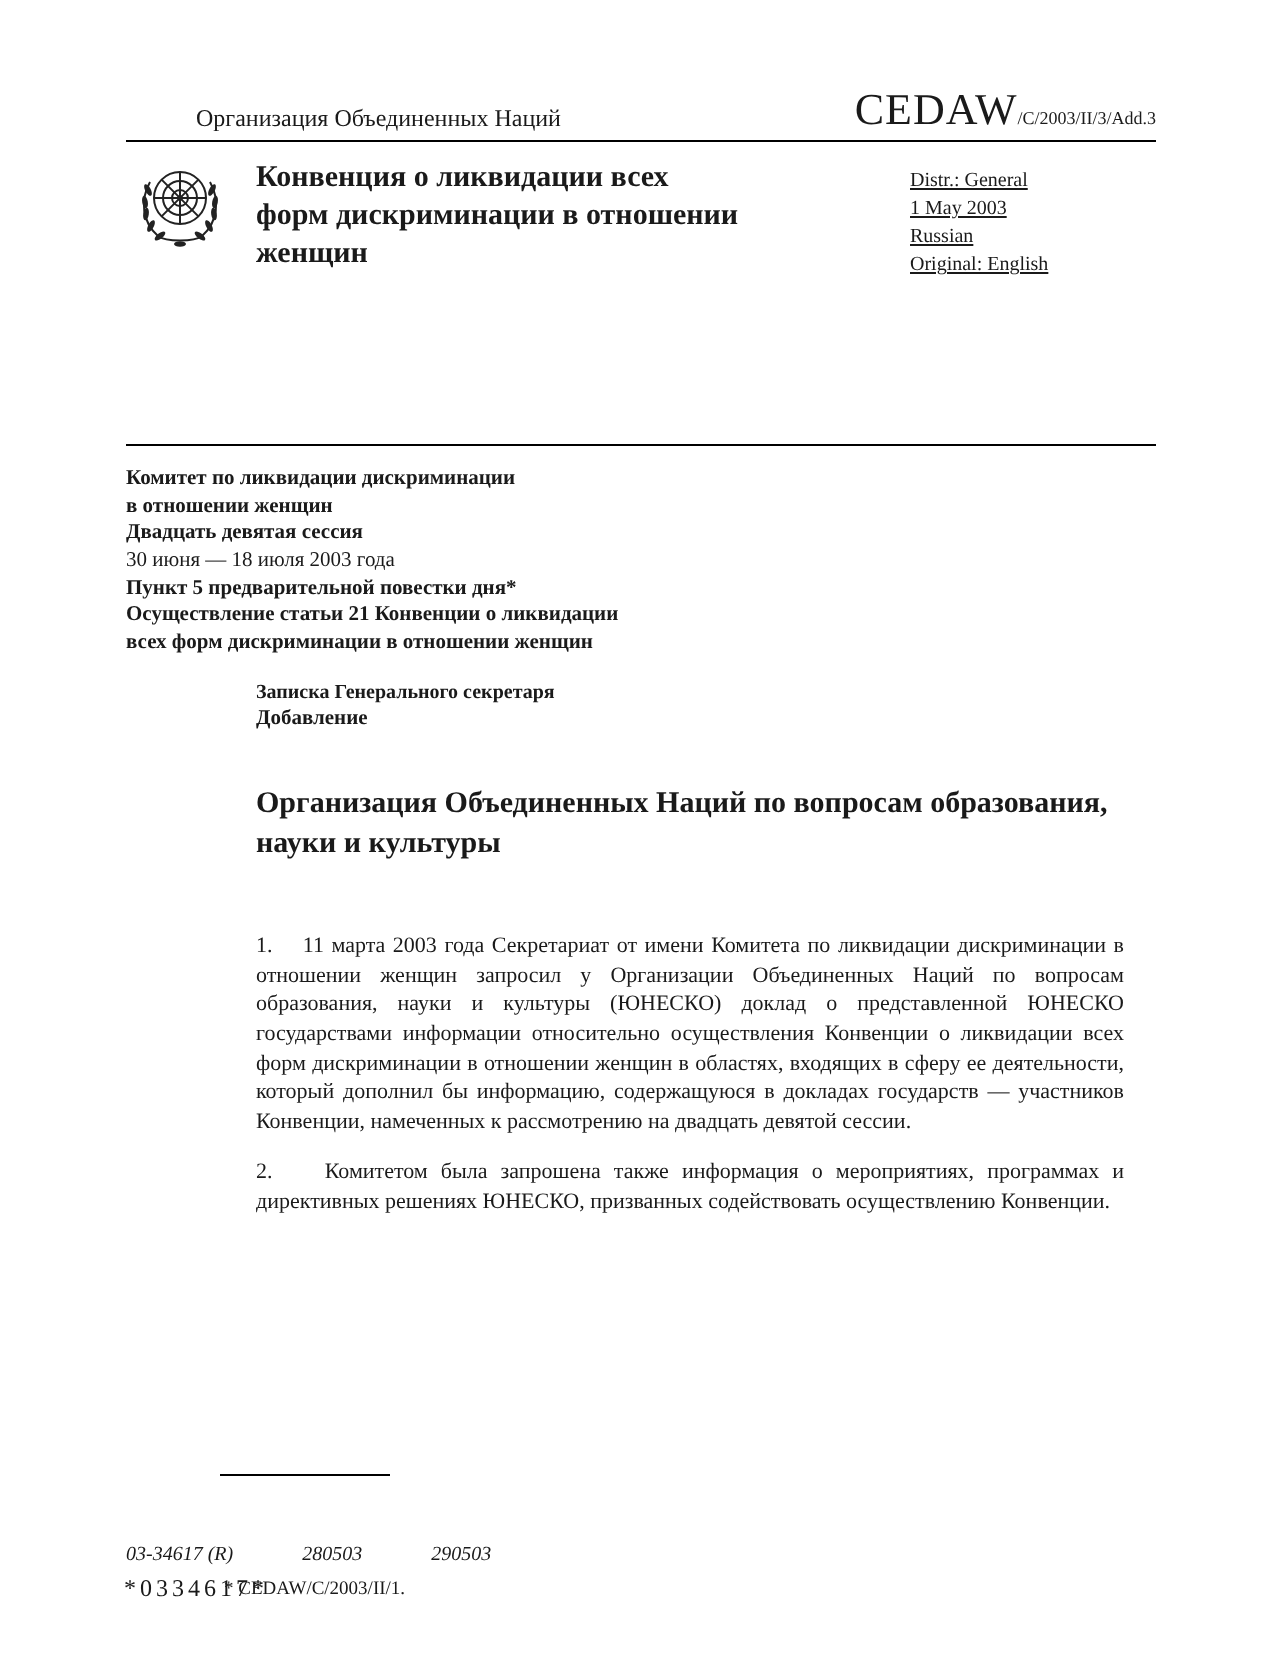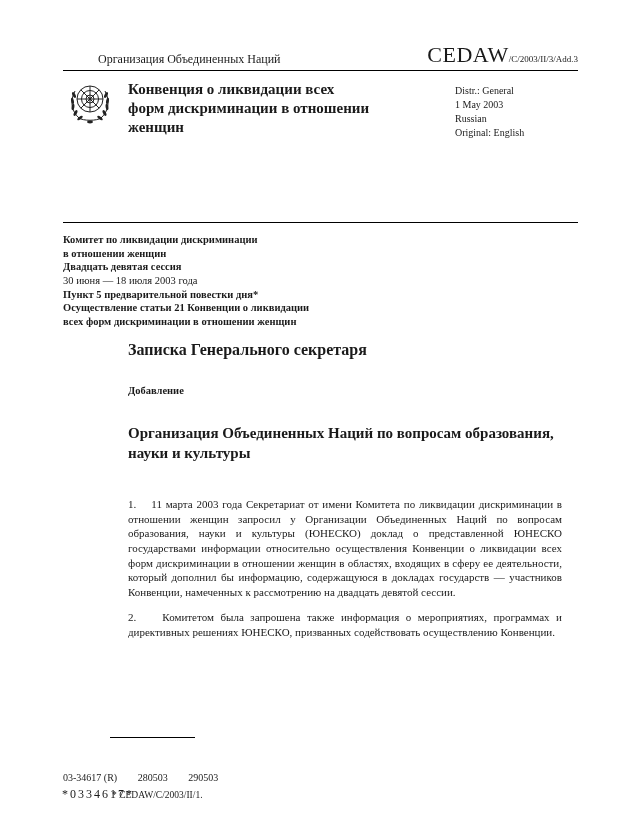--- a/index.html
+++ b/index.html
@@ -16,38 +16,38 @@
   .doc-symbol{position:absolute;right:62px;top:42px;text-align:right;white-space:nowrap;}
   .doc-symbol .main{font-size:22px;letter-spacing:.5px;}
   .doc-symbol .suffix{font-size:9px;}
   .rule-top{position:absolute;left:63px;right:62px;top:70px;border-top:1.4px solid #000;}
   
   .emblem{position:absolute;left:66px;top:80px;width:48px;height:50px;}
   .doc-title{
     position:absolute;left:128px;top:80px;width:245px;
     font-weight:bold;font-size:15px;line-height:1.28;
   }
-  .distr-block{position:absolute;left:455px;top:84px;font-size:10px;line-height:1.4;}
+  .distr-block{position:absolute;left:455px;top:84px;font-size:10px;line-height:1.4;text-decoration:underline;}
   .rule-mid{position:absolute;left:63px;right:62px;top:222px;border-top:1px solid #000;}
   
   .committee{position:absolute;left:63px;top:233px;font-size:10.5px;line-height:1.3;}
   .committee .b{font-weight:bold;}
   
   .content{position:absolute;left:128px;top:341px;width:452px;}
   .h1{font-weight:bold;font-size:15px;line-height:1.27;margin:0 0 16px 0;width:440px;}
-  .sub1{font-weight:bold;font-size:16px;margin:0 0 26px 0;}
+  .sub1{font-weight:bold;font-size:10px;margin:0 0 2px 0;}
   .sub2{font-weight:bold;font-size:10.5px;margin:0 0 28px 0;}
   .h2{font-weight:bold;font-size:15px;line-height:1.3;margin:0 0 34px 0;width:430px;}
   .para{font-size:11px;line-height:1.33;text-align:justify;margin:0 18px 11px 0;}
   
   .footnote-rule{position:absolute;left:110px;top:737px;width:85px;border-top:1px solid #000;}
   .footnote{position:absolute;left:112px;top:742px;font-size:9.5px;margin-top:48px;}
   
   .footer-line{position:absolute;left:63px;top:772px;font-size:10px;white-space:nowrap;}
-  .footer-line span{margin-right:18px;}
+  .footer-line span{margin-right:32px;font-style:italic;}
   .barcode-text{
     position:absolute;left:62px;top:787px;
     font-family:Liberation Serif, serif;
     font-size:12px;letter-spacing:2px;
   }
 </style>
 </head>
 <body>
 
 <div class="page">

